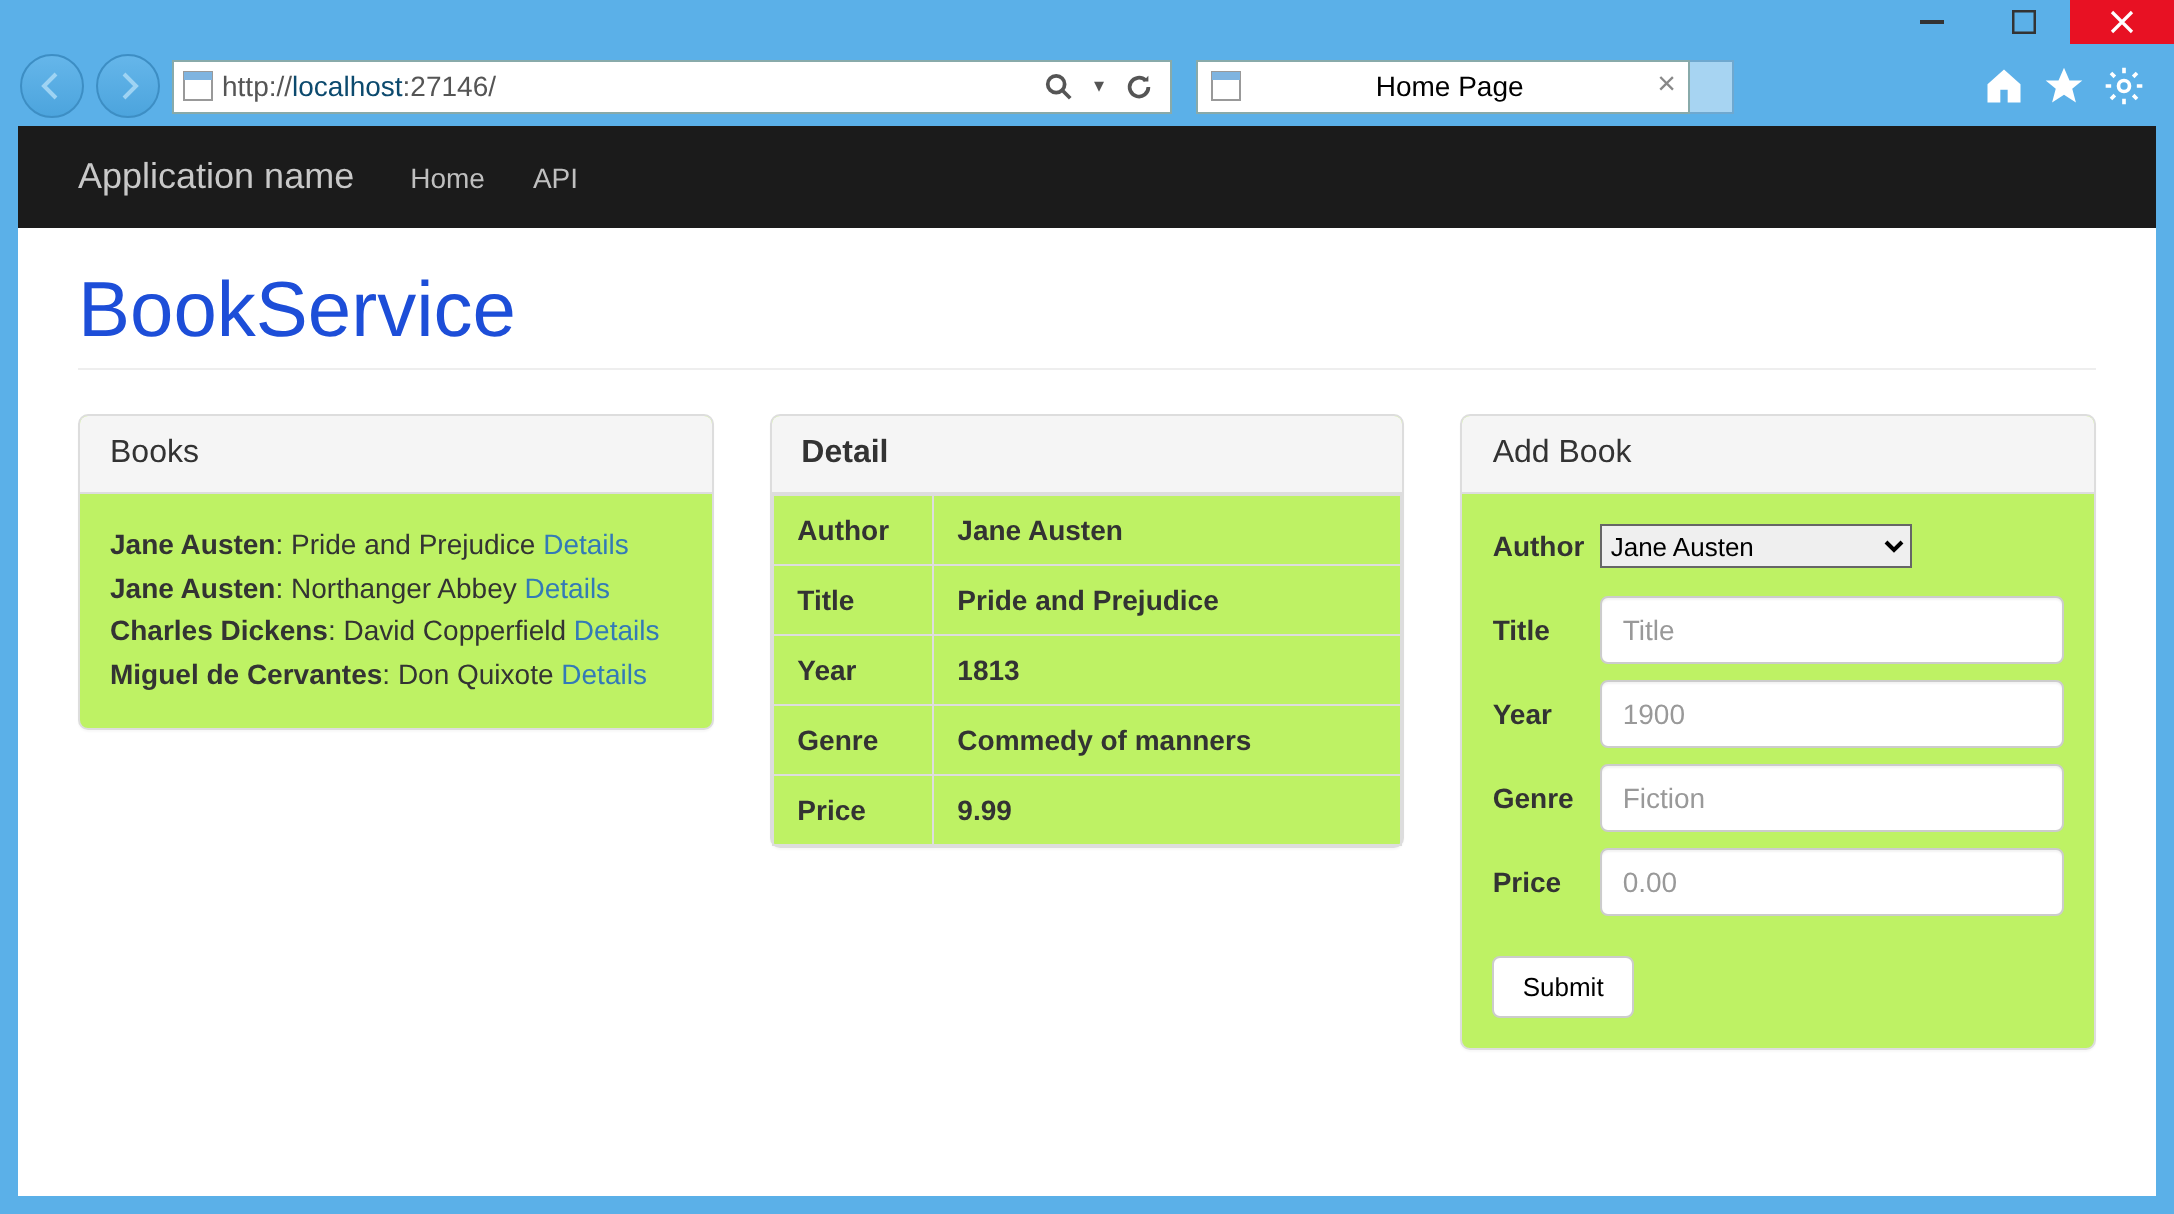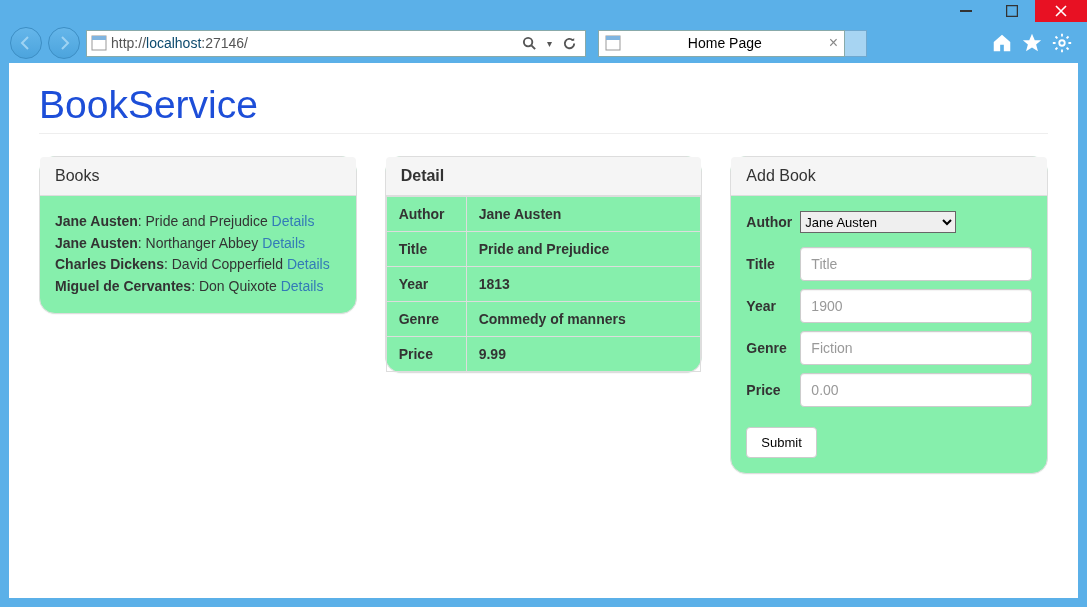--- a/index.html
+++ b/index.html
@@ -38,21 +38,21 @@
   
   .viewport { position: absolute; left: 9px; right: 9px; top: 63px; bottom: 9px; background: #fff; }
   .navbar { background: #1b1b1b; color: #9d9d9d; height: 51px; display: flex; align-items: center; padding: 0 30px; }
   .brand { color: #c8c8c8; font-size: 18px; margin-right: 28px; }
   .navlink { color: #bfbfbf; margin-right: 24px; font-size: 14px; }
 
   .container { padding: 20px 30px 0 30px; }
   h1.pagetitle { font-size: 39px; font-weight: 400; color: #1d4ed8; padding-bottom: 6px; border-bottom: 1px solid #eee; margin-bottom: 22px;}
   .row { display: flex; gap: 28px; }
   .col { flex: 1 1 0; min-width: 0; }
-  .panel { border: 1px solid #ddd; border-radius: 16px; background: #86efac; box-shadow: 0 1px 1px rgba(0,0,0,0.03); }
+  .panel { border: 1px solid #ddd; border-radius: 5px; background: #bef264; box-shadow: 0 1px 1px rgba(0,0,0,0.03); }
   .panel-heading { background: #f5f5f5; border-bottom: 1px solid #ddd; padding: 10px 15px; font-size: 16px; color: #333; border-radius: 4px 4px 0 0;}
   .panel-body { padding: 15px; font-size: 14px; color: #333; }
 
   .booklist div { line-height: 1.55; }
   .booklist b { font-weight: 700; }
   .details-link { color: #337ab7; text-decoration: none; font-weight: 400; margin-top: 16px;}
 
   table.detail-tbl { width: 100%; border-collapse: collapse; }
   table.detail-tbl td { border: 1px solid #ddd; padding: 9px 12px; font-size: 14px; color: #333; }
   table.detail-tbl td:first-child { width: 80px; }
@@ -139,20 +139,25 @@
           <path d="M12 2 L15 9 L22 9 L16.5 13.5 L18.5 21 L12 16.8 L5.5 21 L7.5 13.5 L2 9 L9 9 Z"></path>
         </svg>
       <svg viewBox="0 0 24 24">
           <circle cx="12" cy="12" r="3" fill="none" stroke="#fff" stroke-width="2"></circle>
           <path d="M12 2v3M12 19v3M2 12h3M19 12h3M4.9 4.9l2.1 2.1M17 17l2.1 2.1M4.9 19.1l2.1-2.1M17 7l2.1-2.1" stroke="#fff" stroke-width="2"></path>
         </svg>
     </div>
   </div>
 
   <div class="viewport">
+    <div class="navbar">
+      <span class="brand">Application name</span>
+      <a class="navlink">Home</a>
+      <a class="navlink">API</a>
+    </div>
 
     <div class="container">
       <h1 class="pagetitle">BookService</h1>
 
       <div class="row">
 
         <div class="col">
           <div class="panel">
             <div class="panel-heading">Books</div>
             <div class="panel-body booklist" id="booklist">

